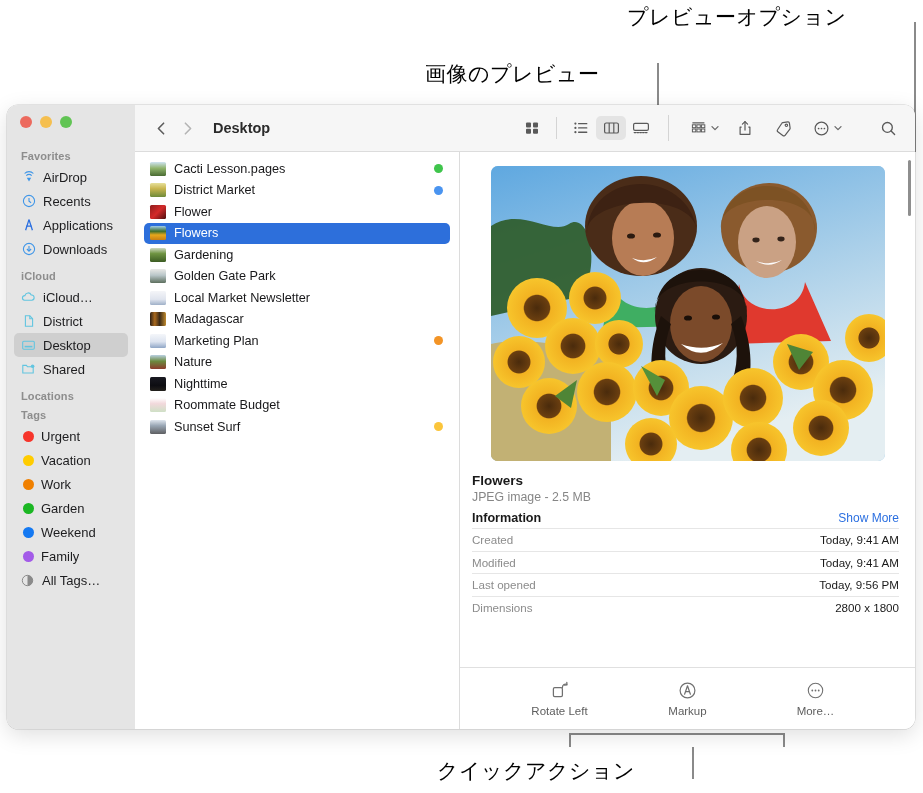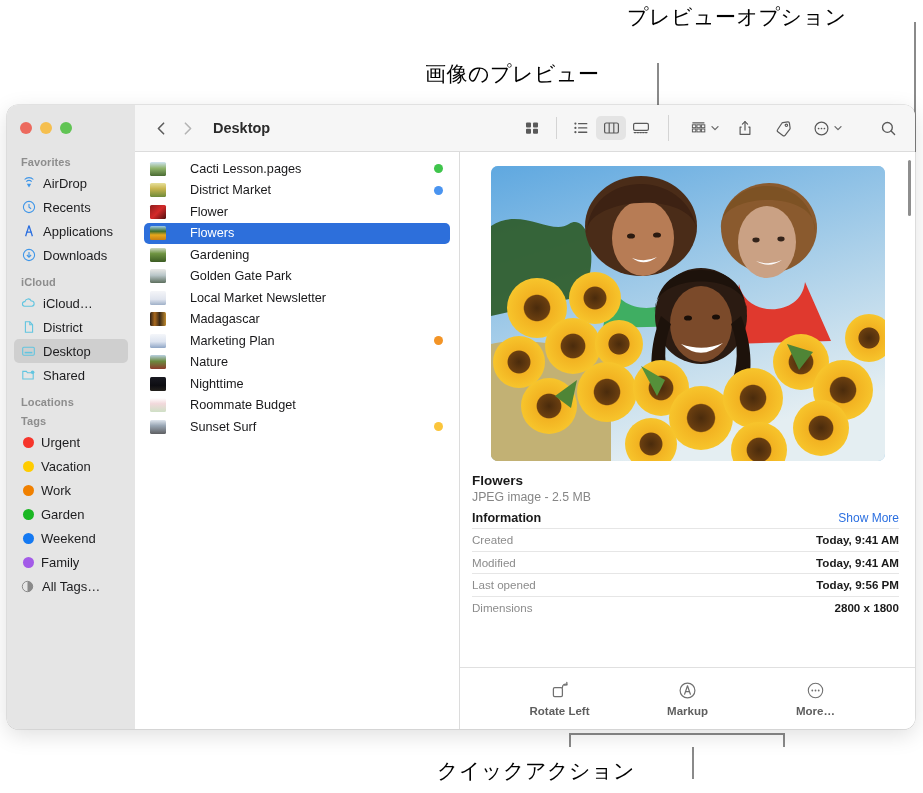--- a/index.html
+++ b/index.html
@@ -39,21 +39,20 @@
     background: #ffffff;
     box-shadow: 0 0 0 0.5px rgba(0,0,0,0.17), 0 6px 22px rgba(0,0,0,0.13);
     overflow: hidden;
     display: flex;
   }
 
   
   .sidebar {
     width: 128px;
     background: #e5e5e5;
-    padding-top: 6px;
     flex: 0 0 128px;
     position: relative;
   }
   .traffic {
     display: flex;
     gap: 8px;
     padding: 11px 0 0 13px;
     height: 36px;
     align-items: flex-start;
   }
@@ -142,21 +141,21 @@
     gap: 8px;
   }
   .frow.selected { background: #2d6fdb; color: #ffffff; }
   .fico {
     width: 16px; height: 14px; flex: 0 0 16px;
     border-radius: 1.5px;
     overflow: hidden;
     position: relative;
     background: #d8d8d8;
   }
-  .fname { flex: 1; white-space: nowrap; overflow: hidden; margin-left: 16px; }
+  .fname { flex: 1; white-space: nowrap; overflow: hidden; }
   .ftag { width: 9px; height: 9px; border-radius: 50%; flex: 0 0 9px; }
 
   
   .preview {
     flex: 1; background: #ffffff;
     display: flex; flex-direction: column;
     min-width: 0; position: relative;
   }
   .prev-img-wrap {
     padding: 14px 30px 10px 30px;
@@ -182,36 +181,35 @@
   }
   .info-head .h { font-size: 12.6px; font-weight: bold; color: #1a1a1a; }
   .info-head .more { font-size: 12px; color: #2b6fe0; }
   .irow {
     display: flex; justify-content: space-between; align-items: center;
     height: 22.6px;
     border-top: 0.5px solid #e6e6e6;
     font-size: 11.6px;
   }
   .irow .k { color: #8c8c8c; }
-  .irow .v { color: #1a1a1a; font-weight: bold; }
+  .irow .v { color: #1a1a1a; font-weight: normal; }
   .scroll-ind {
     position: absolute;
     right: 4px; top: 8px;
     width: 3px; height: 56px;
     border-radius: 2px;
     background: #8e8e8e;
   }
   .qa {
     border-top: 0.5px solid #e0e0e0;
     height: 62px;
     display: flex;
     align-items: center;
     justify-content: center;
     gap: 52px;
-    font-weight: bold;
   }
   .qa-item {
     display: flex; flex-direction: column; align-items: center;
     gap: 5px; color: #6c6c6c; width: 76px;
   }
   .qa-ico { height: 19px; display: flex; align-items: center; justify-content: center; }
   .qa-lbl { font-size: 11.5px; color: #5e5e5e; white-space: nowrap; }
 </style>
 </head>
 <body>

